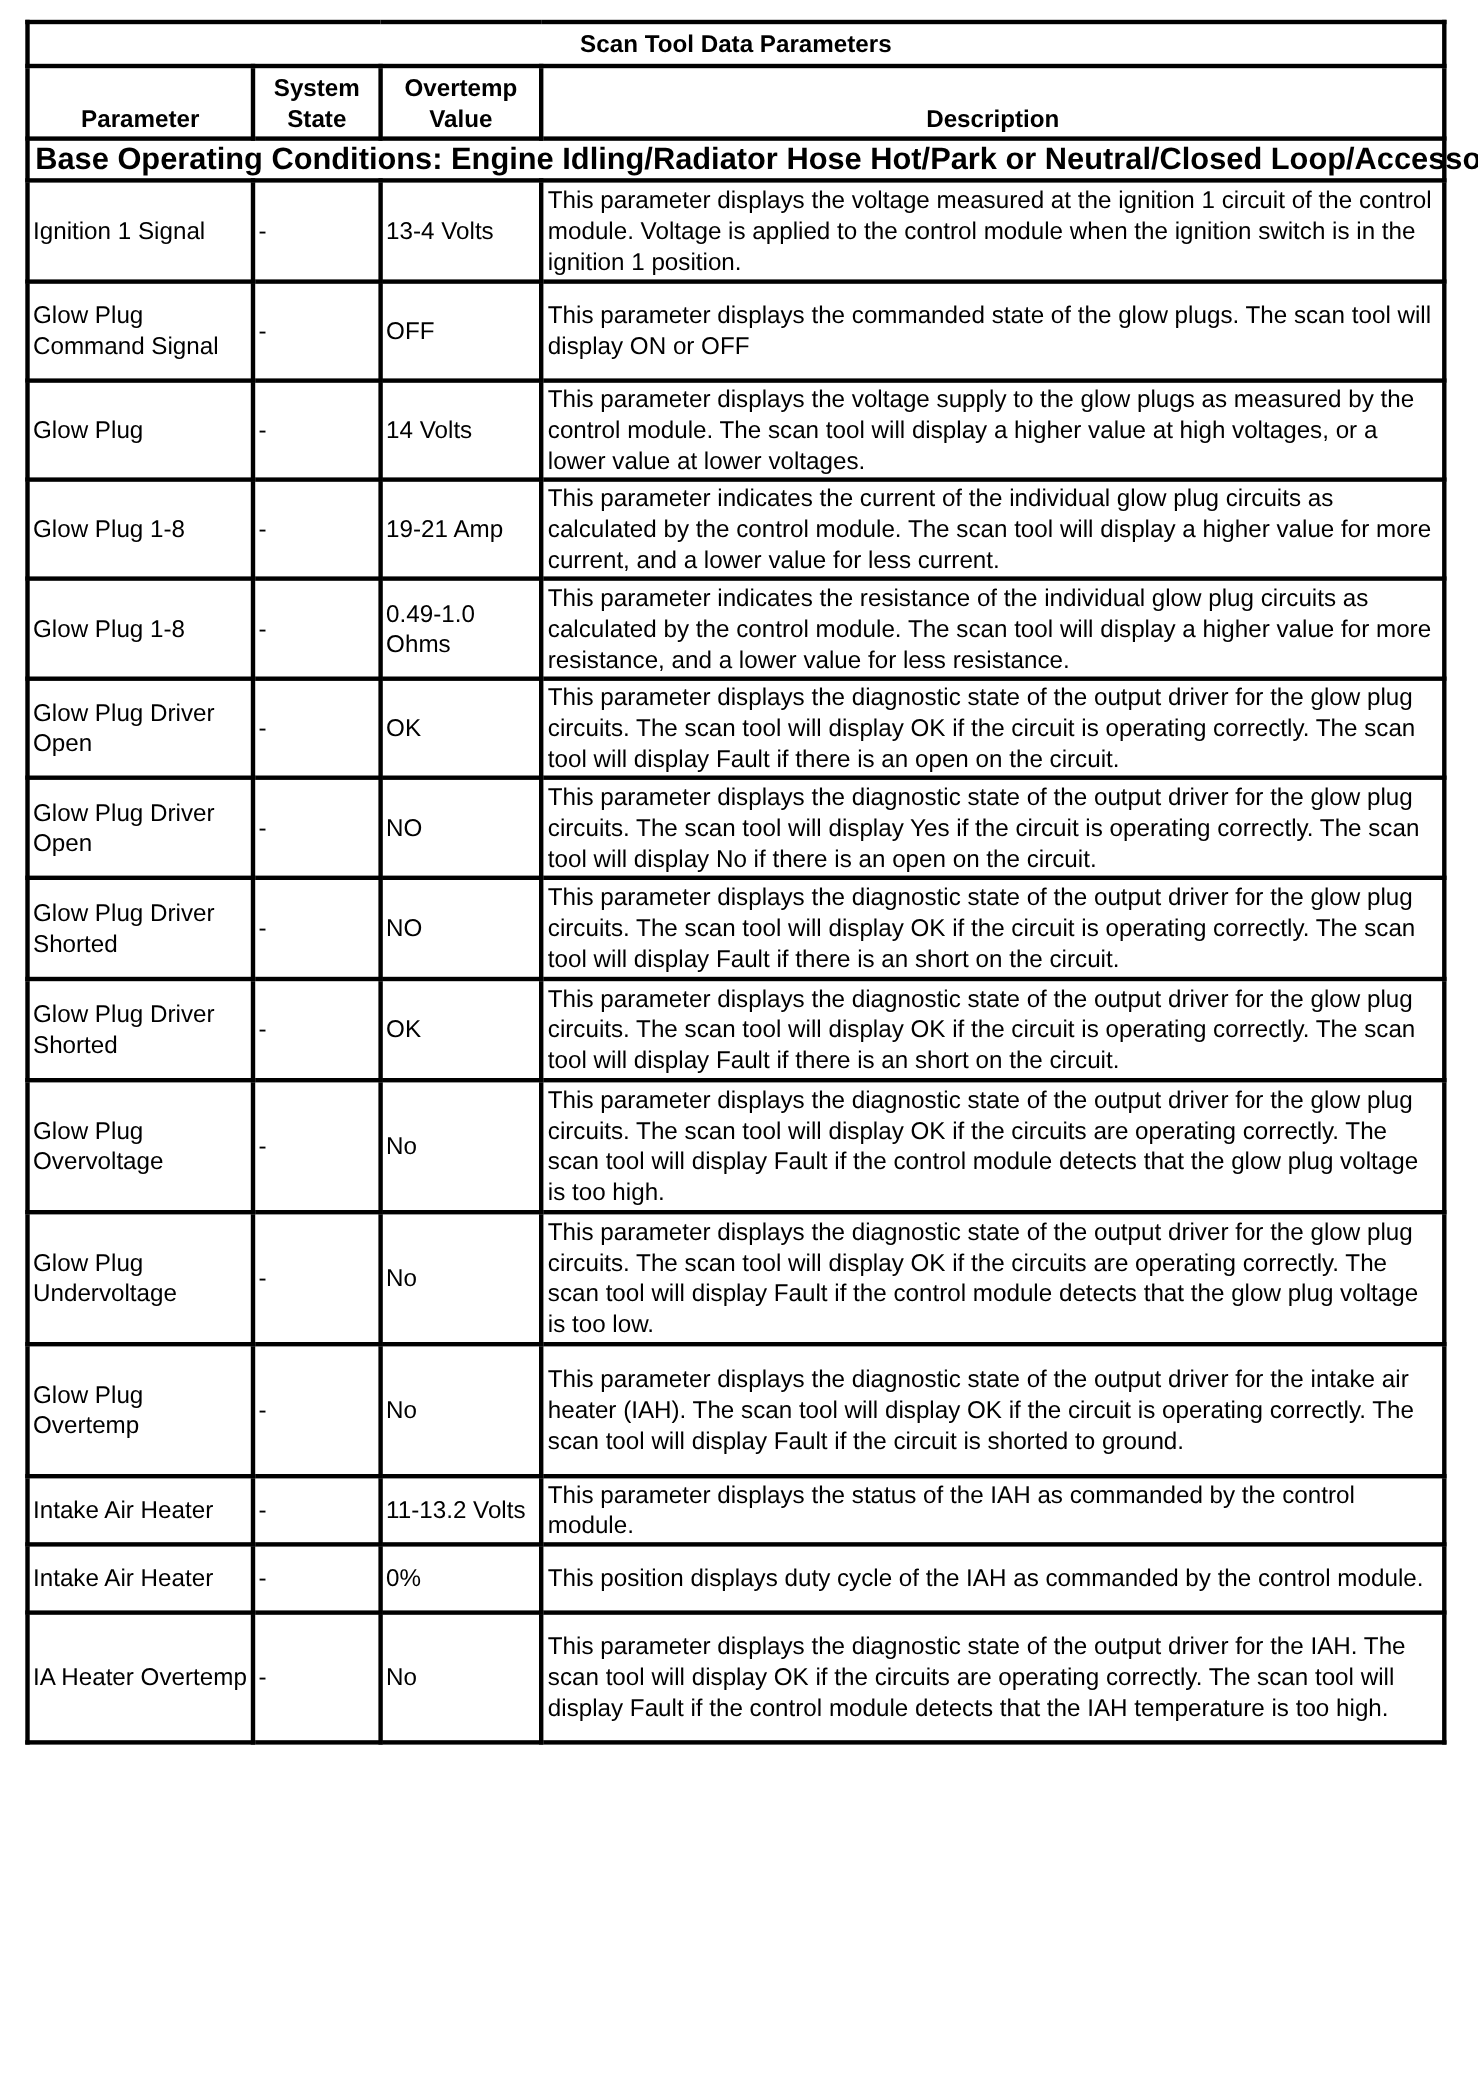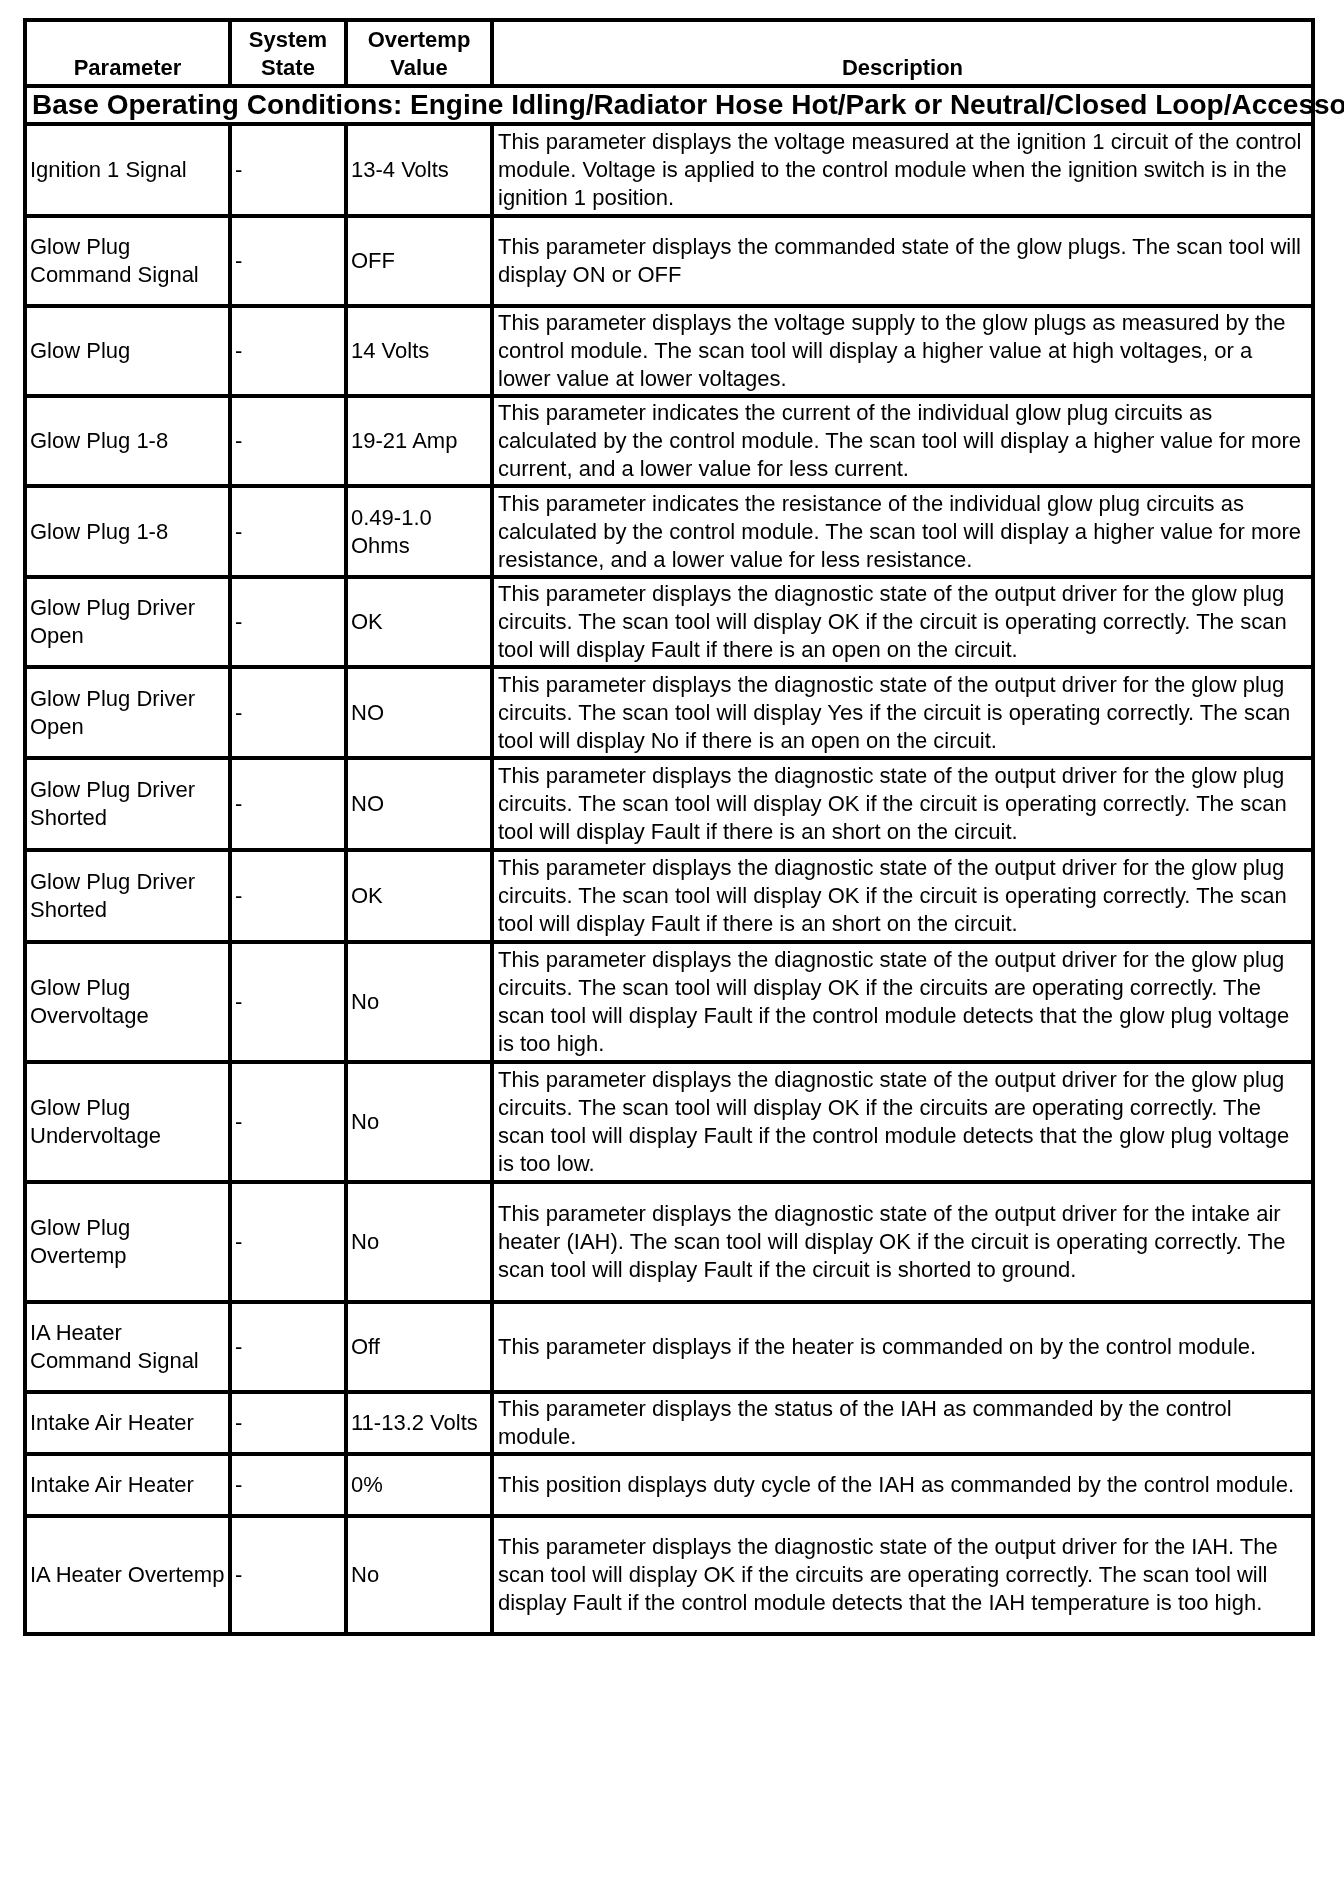--- a/index.html
+++ b/index.html
@@ -23,20 +23,23 @@
 <body>
 
 <table class="tbl">
   <colgroup>
     <col style="width:205px">
     <col style="width:116px">
     <col style="width:146px">
     <col style="width:821px">
   </colgroup>
   <tbody>
+      <tr class="title">
+    <th colspan="4">Scan Tool Data Parameters</th>
+  </tr>
   <tr class="head">
     <th>Parameter</th>
     <th><span>System</span><br><span>State</span></th>
     <th><span>Overtemp</span><br><span>Value</span></th>
     <th>Description</th>
   </tr>
   <tr class="base">
     <td colspan="4">Base Operating Conditions: Engine Idling/Radiator Hose Hot/Park or Neutral/Closed Loop/Accessories Off</td>
   </tr>
   </tbody>
@@ -106,26 +109,20 @@
         <td>-</td>
         <td>No</td>
         <td class="desc">This parameter displays the diagnostic state of the output driver for the glow plug circuits. The scan tool will display OK if the circuits are operating correctly. The scan tool will display Fault if the control module detects that the glow plug voltage is too low.</td>
       </tr>
       <tr style="height: 120px; margin-left: 16px;">
         <td>Glow Plug Overtemp</td>
         <td>-</td>
         <td>No</td>
         <td class="desc">This parameter displays the diagnostic state of the output driver for the intake air heater (IAH). The scan tool will display OK if the circuit is operating correctly. The scan tool will display Fault if the circuit is shorted to ground.</td>
       </tr>
-      <tr style="height: 90px;">
-        <td>IA Heater Command Signal</td>
-        <td>-</td>
-        <td>Off</td>
-        <td class="desc">This parameter displays if the heater is commanded on by the control module.</td>
-      </tr>
       <tr style="height: 62px;">
         <td>Intake Air Heater</td>
         <td>-</td>
         <td>11-13.2 Volts</td>
         <td class="desc">This parameter displays the status of the IAH as commanded by the control module.</td>
       </tr>
       <tr style="height: 62px;">
         <td>Intake Air Heater</td>
         <td>-</td>
         <td>0%</td>

